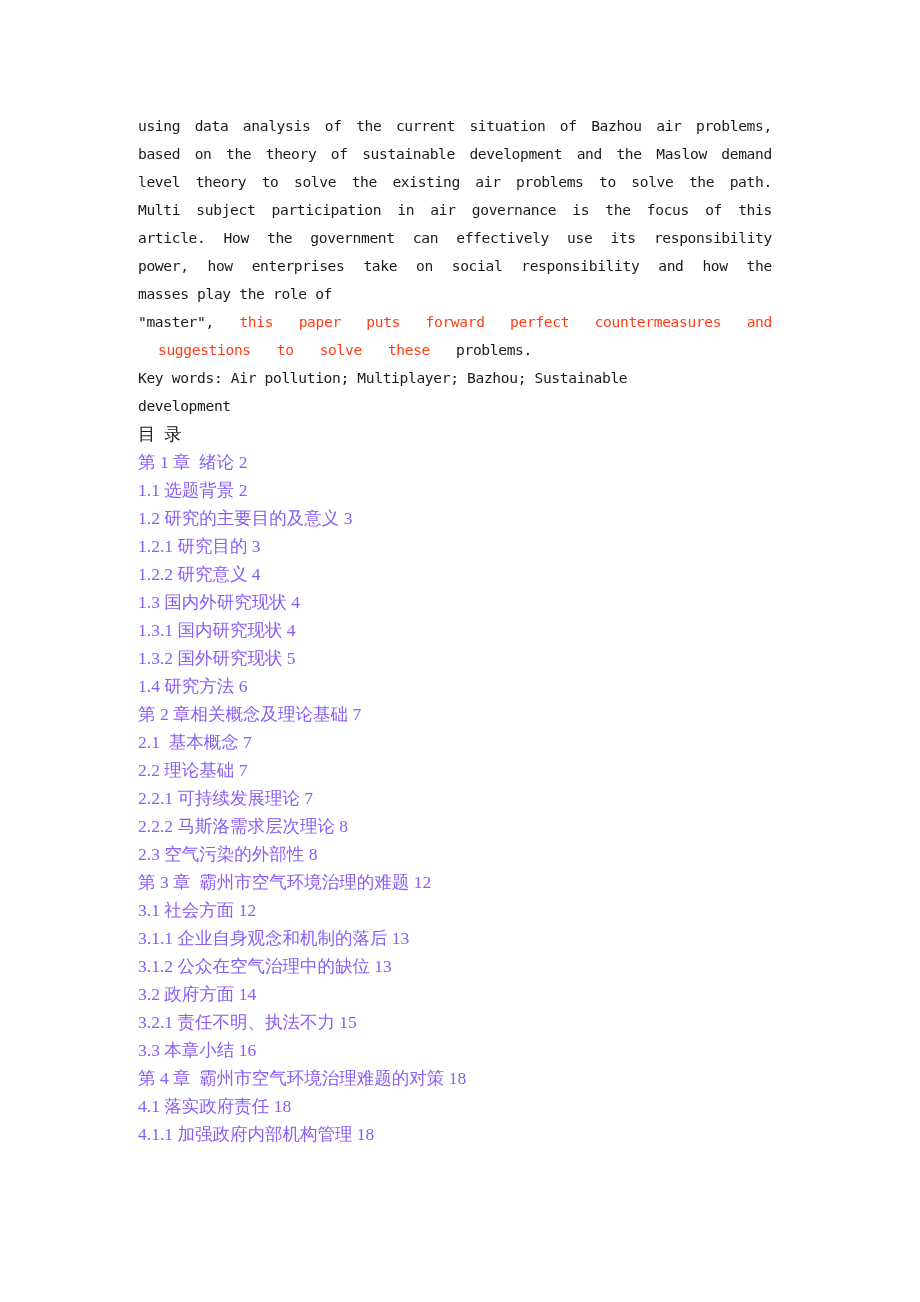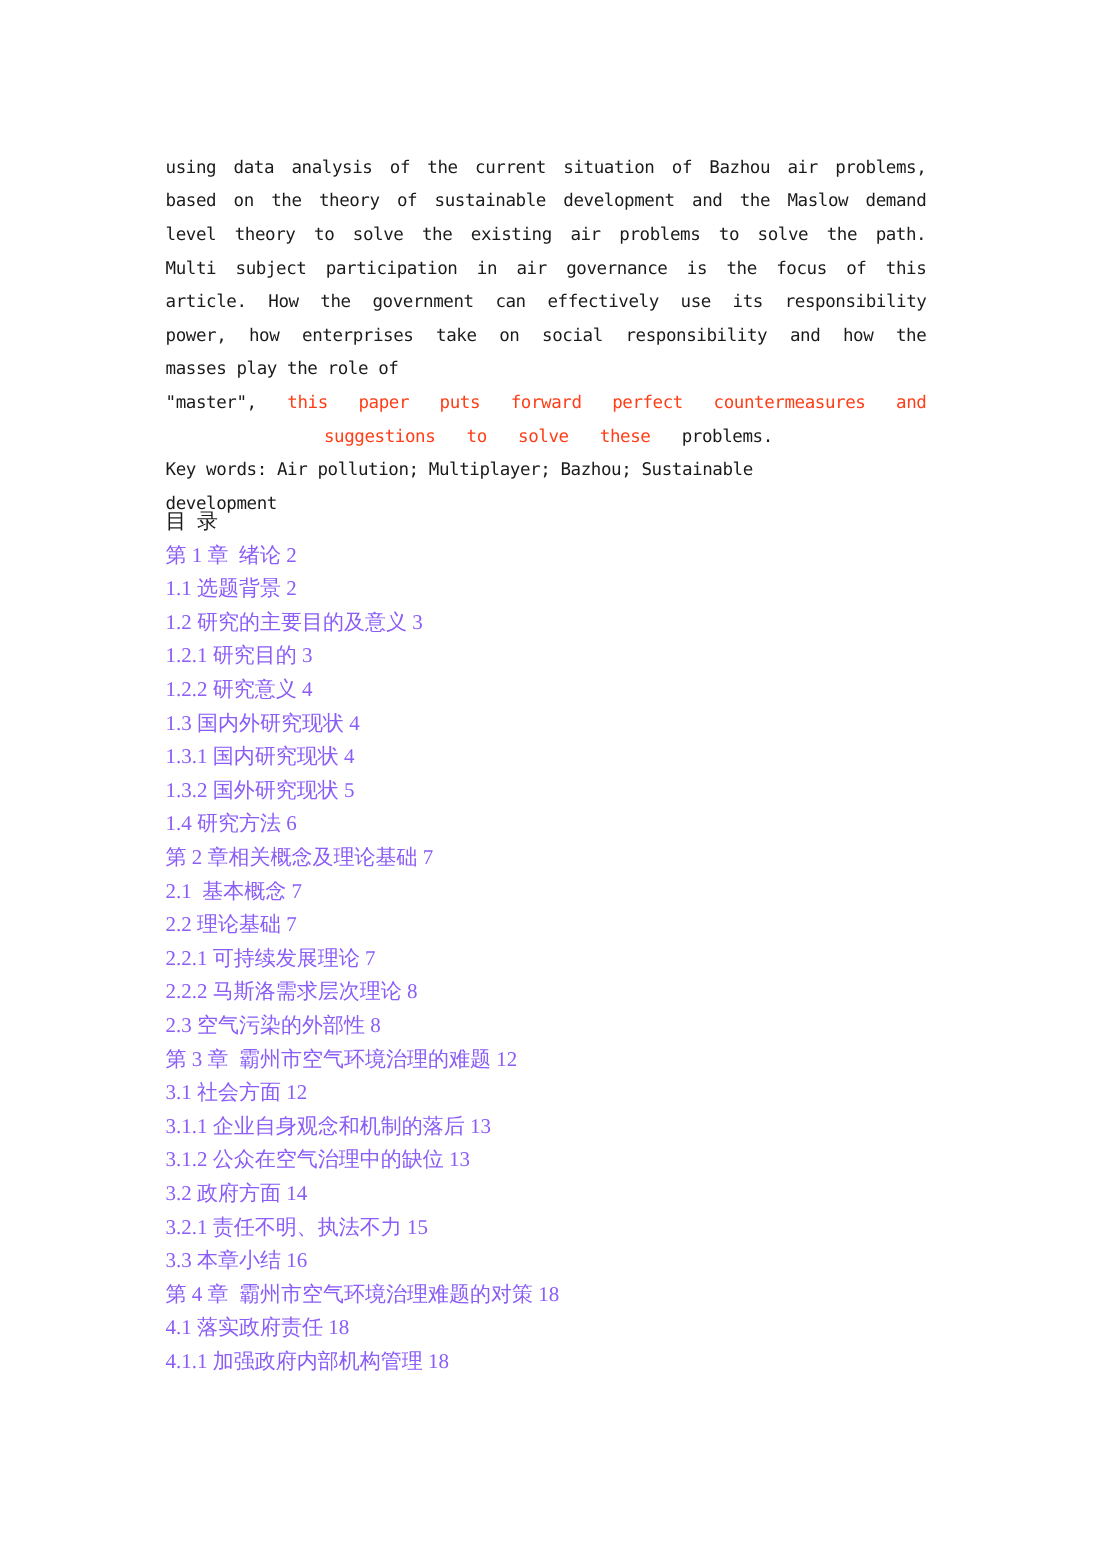--- a/index.html
+++ b/index.html
@@ -21,21 +21,21 @@
     left: 0; top: 0;
     width: 920px;
     height: 1302px;
     background: #ffffff;
   }
 
   
   .abstract {
     position: absolute;
     left: 138px;
-    top: 126px;
+    top: 112px;
     width: 634px;
   }
   .eng-line {
     font-family: "DejaVu Sans Mono", "Liberation Mono", monospace;
     font-size: 14.6px;
     line-height: 28px;
     color: #1a1a1a;
     white-space: pre;
     letter-spacing: -0.35px;
   }
@@ -49,21 +49,21 @@
 
   .red { color: #ff3d17; }
 
   .line-master {
     display: flex;
     justify-content: space-between;
     width: 634px;
   }
   .line-sugg {
     display: flex;
-    justify-content: center;
+    justify-content: flex-start;
     width: 634px;
     padding-left: 20px;
     box-sizing: border-box;
   }
   .line-sugg > span { margin-right: 26px; }
   .line-sugg > span:last-child { margin-right: 16px; }
 
   
   .toc {
     position: absolute;

